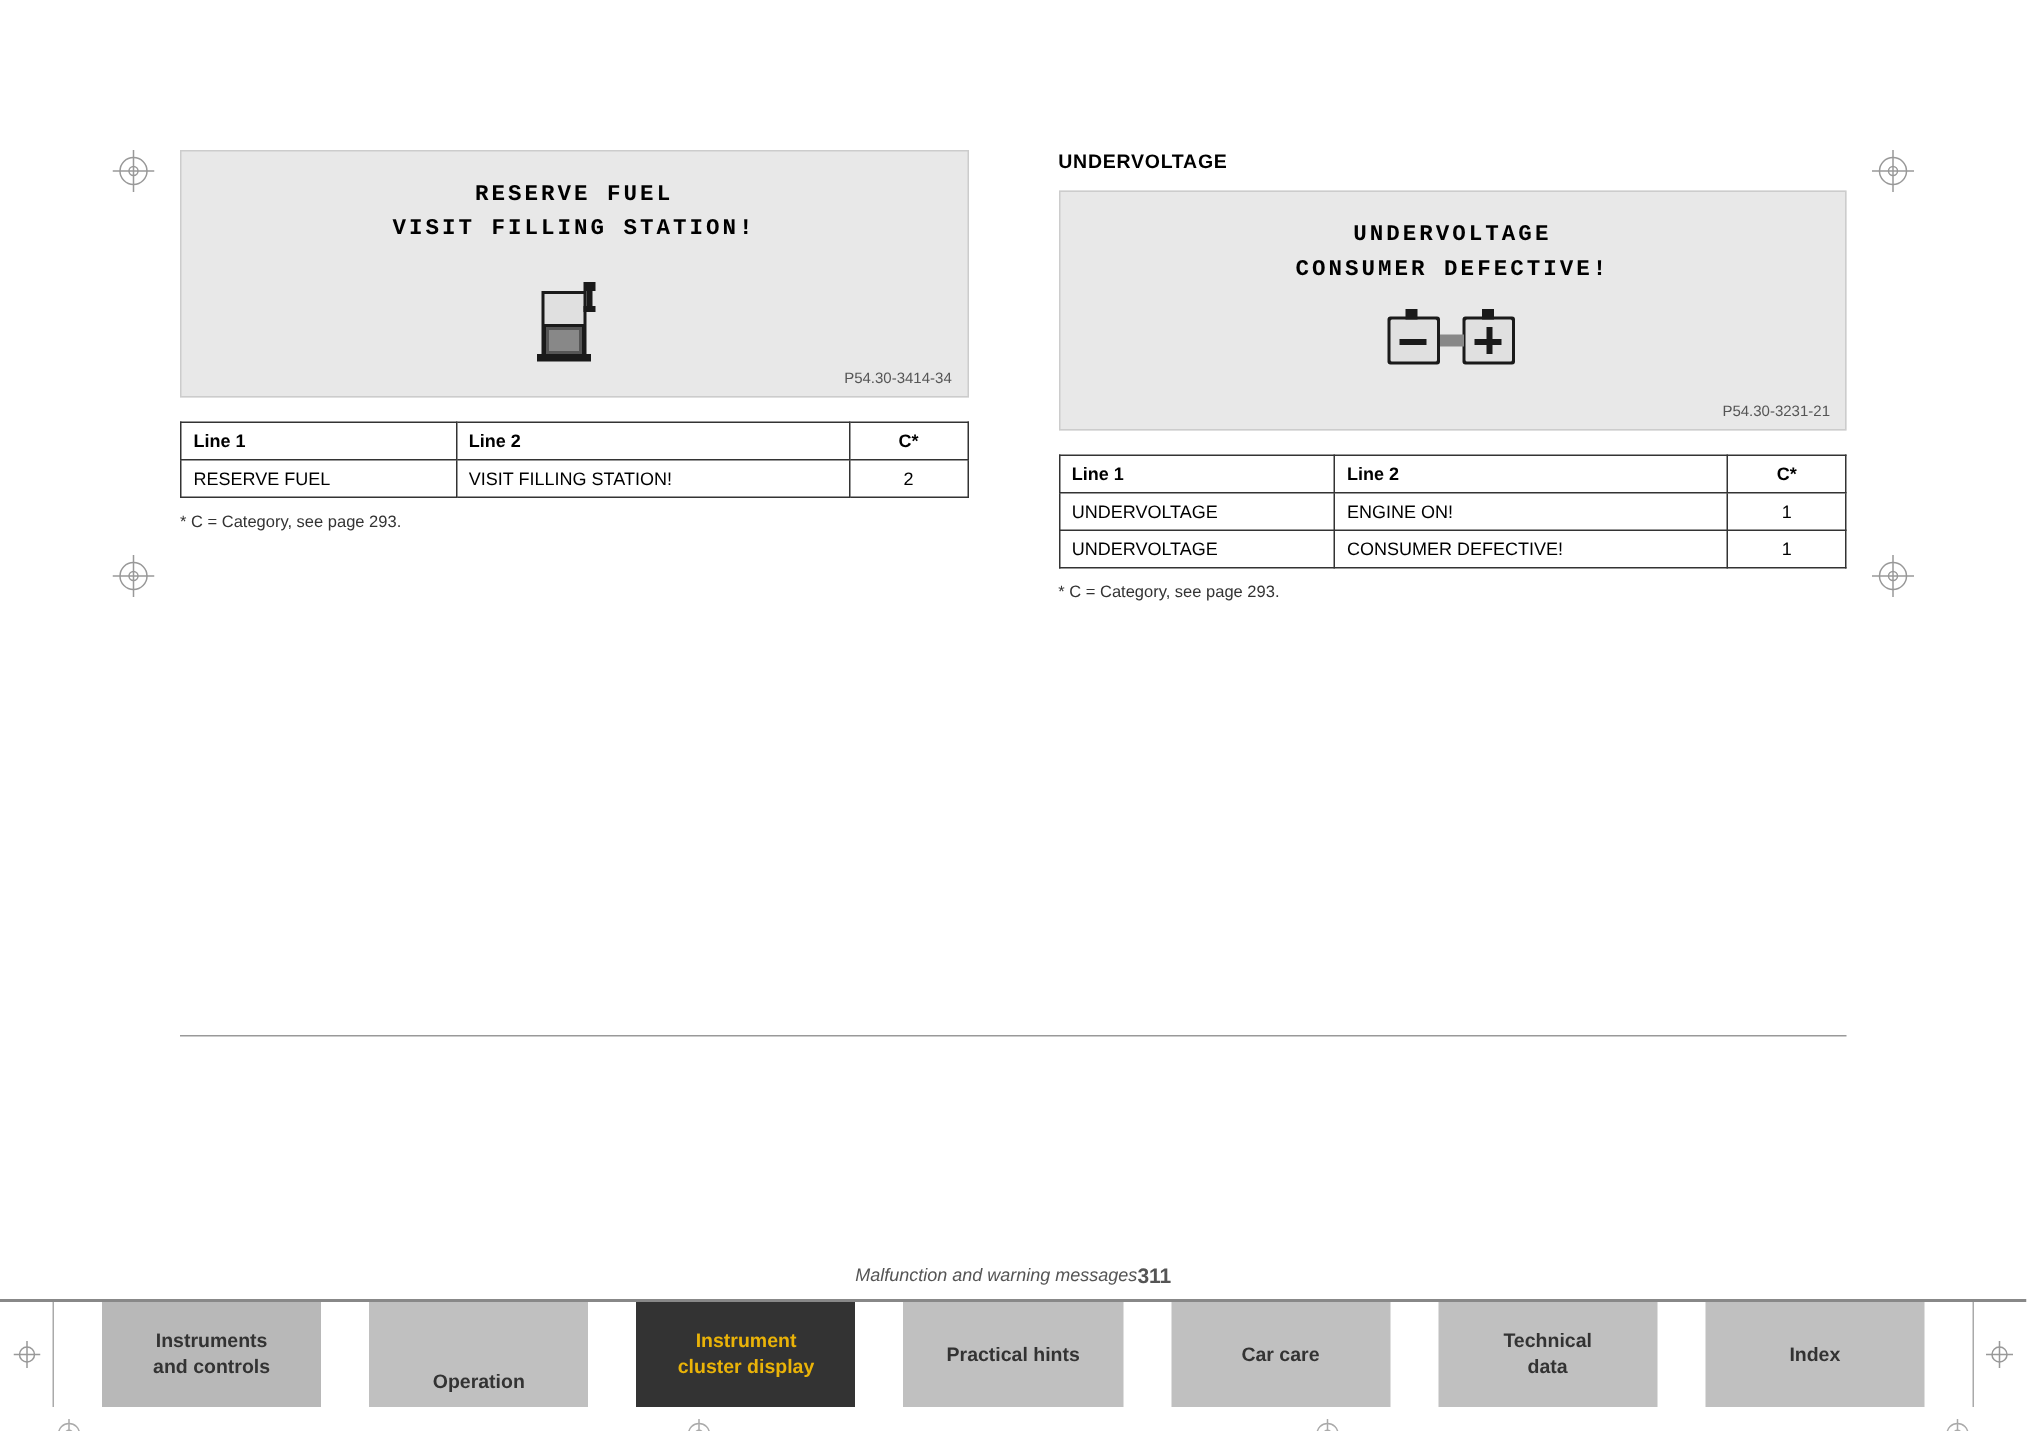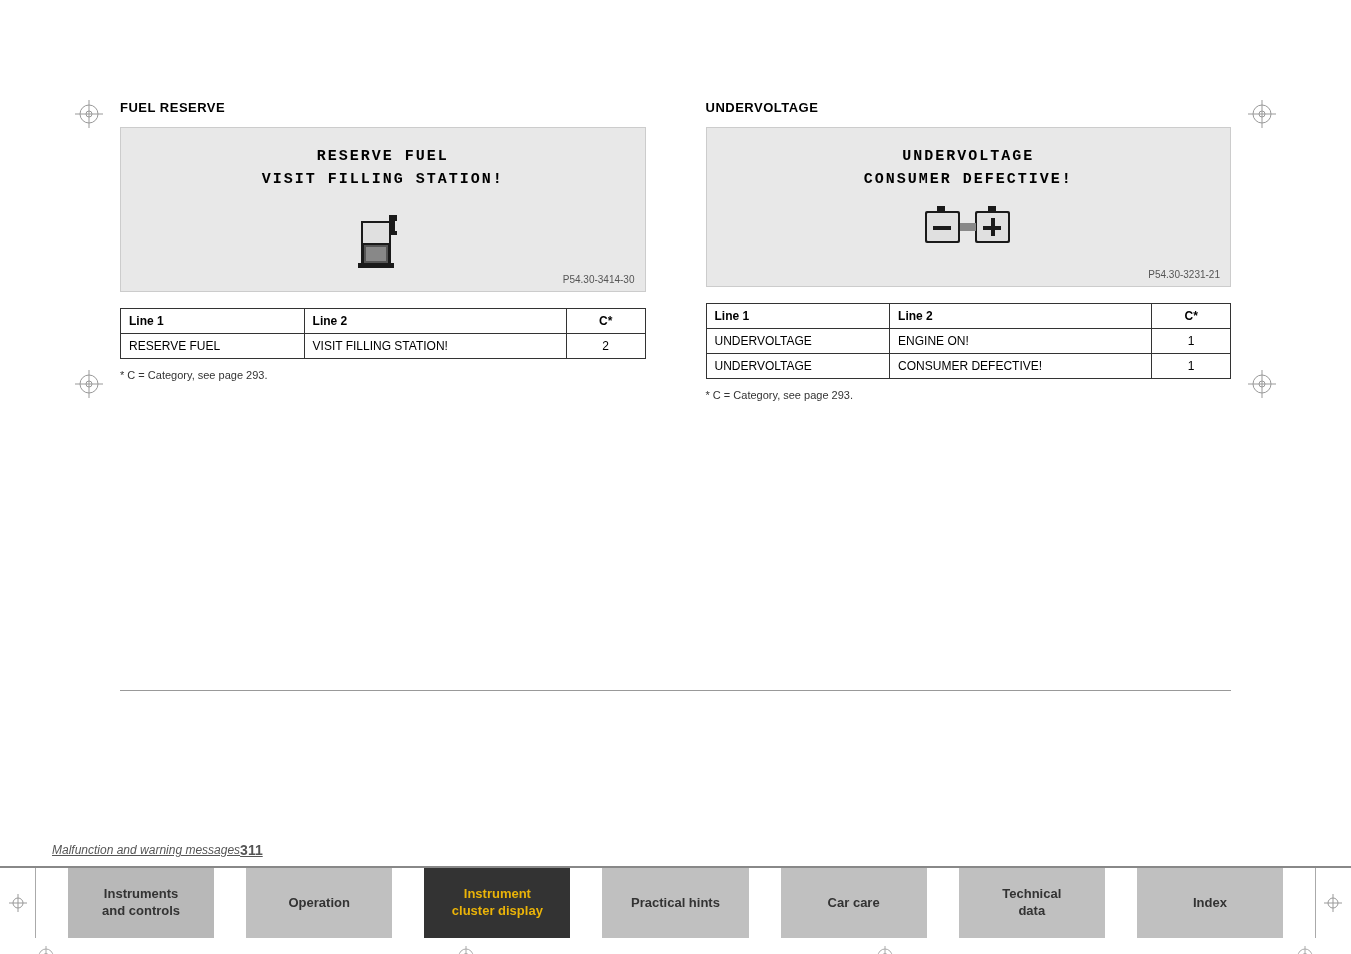--- a/index.html
+++ b/index.html
@@ -110,26 +110,25 @@
       position: absolute;
       bottom: 0;
       left: 0;
       right: 0;
       height: 120px;
     }
 
     .page-footer {
       display: flex;
       align-items: center;
-      justify-content: flex-start;
-      padding: 8px 52px;
+      justify-content: center;
+      padding: 8px 108px;
       font-size: 12px;
       color: #555;
       font-style: italic;
-      text-decoration: underline;
     }
 
     .nav-tabs {
       display: flex;
       height: 72px;
     }
 
     .nav-tab {
       flex: 1;
       display: flex;
@@ -197,21 +196,20 @@
     <circle cx="14" cy="14" r="3" fill="none" stroke="#999" stroke-width="1"></circle>
     <line x1="14" y1="0" x2="14" y2="28" stroke="#999" stroke-width="1"></line>
     <line x1="0" y1="14" x2="28" y2="14" stroke="#999" stroke-width="1"></line>
   </svg>
 </div>
 
 <div class="main-content">
   <div class="two-column">
 
     <div class="column">
-      <div class="section-title">FUEL RESERVE</div>
 
       <div class="display-screen">
         <div class="display-text">
           <span>RESERVE FUEL</span><br>
           <span>VISIT FILLING STATION!</span>
         </div>
         <div class="display-image-area">
 
           <svg width="60" height="70" viewBox="0 0 60 70">
 
@@ -221,21 +219,21 @@
             <rect x="5" y="62" width="36" height="5" fill="#1a1a1a"></rect>
 
             <rect x="38" y="18" width="4" height="14" fill="#1a1a1a"></rect>
             <rect x="36" y="30" width="8" height="4" fill="#1a1a1a"></rect>
             <rect x="36" y="14" width="8" height="6" fill="#1a1a1a"></rect>
 
             <rect x="11" y="44" width="24" height="18" fill="#555"></rect>
             <rect x="13" y="46" width="20" height="14" fill="#888"></rect>
           </svg>
         </div>
-        <div class="image-ref">P54.30-3414-30</div>
+        <div class="image-ref">P54.30-3414-34</div>
       </div>
 
       <table class="data-table">
         <thead>
           <tr>
             <th class="col-line1">Line 1</th>
             <th class="col-line2">Line 2</th>
             <th class="col-c">C*</th>
           </tr>
         </thead>
@@ -324,21 +322,21 @@
       <svg width="18" height="18" viewBox="0 0 18 18">
         <circle cx="9" cy="9" r="5" fill="none" stroke="#999" stroke-width="1"></circle>
         <line x1="9" y1="0" x2="9" y2="18" stroke="#999" stroke-width="1"></line>
         <line x1="0" y1="9" x2="18" y2="9" stroke="#999" stroke-width="1"></line>
       </svg>
     </div>
 
     <div class="nav-tab inactive" style="background:#b8b8b8;">
       <span>Instruments<br>and controls</span>
     </div>
-    <div class="nav-tab inactive" style="background:#c0c0c0;">
+    <div class="nav-tab inactive" style="background:#c0c0c0;align-items:flex-end;">
       <span>Operation</span>
     </div>
     <div class="nav-tab active">
       <span>Instrument<br>cluster display</span>
     </div>
     <div class="nav-tab inactive" style="background:#c0c0c0;">
       <span>Practical hints</span>
     </div>
     <div class="nav-tab inactive" style="background:#c0c0c0;">
       <span>Car care</span>

